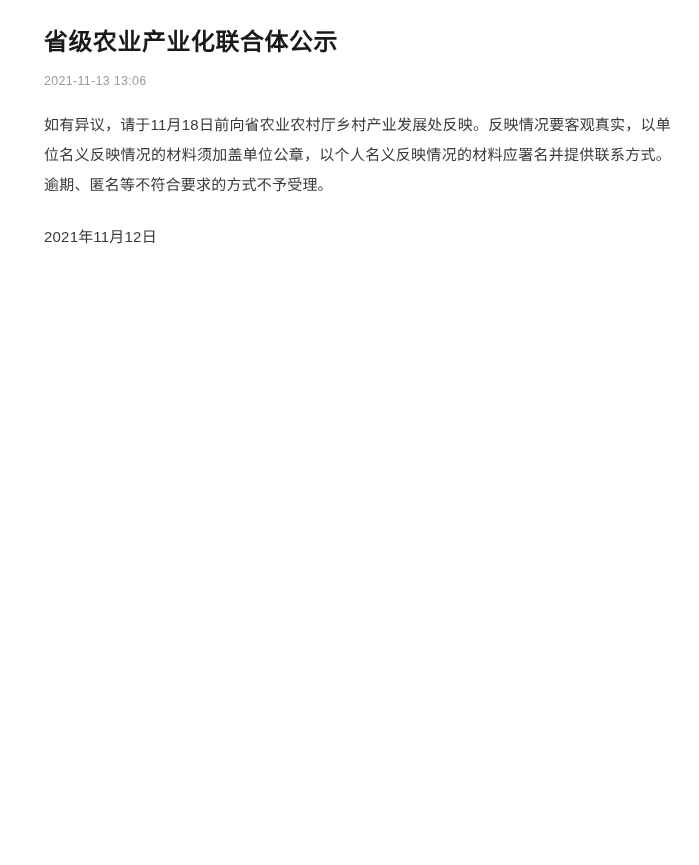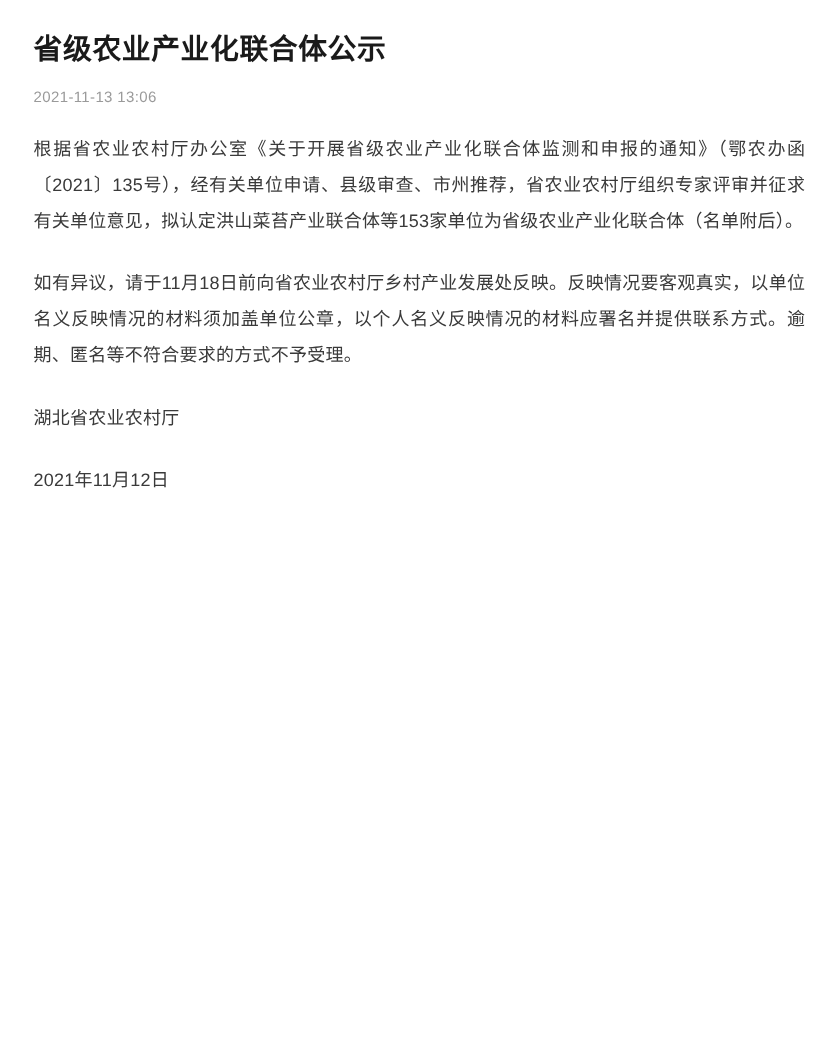--- a/index.html
+++ b/index.html
@@ -11,21 +11,21 @@
     width: 699px;
     min-height: 865px;
     font-family: "Liberation Sans", "DejaVu Sans", sans-serif;
     color: #333333;
     -webkit-font-smoothing: antialiased;
   }
   .page {
     width: 699px;
     min-height: 865px;
     box-sizing: border-box;
-    padding: 26px 28px 30px 28px;
+    padding: 26px 28px 30px 44px;
     background: #ffffff;
   }
   .article-title {
     font-size: 24px;
     line-height: 1.35;
     font-weight: bold;
     color: #1a1a1a;
     margin: 0 0 16px 0;
     letter-spacing: 0.5px;
   }
@@ -103,23 +103,21 @@
 </head>
 <body>
 
 <div class="page">
 
   <h1 class="article-title">省级农业产业化联合体公示</h1>
 
   <div class="article-meta">2021-11-13 13:06</div>
 
 
-  <p class="body-para">根据省农业农村厅办公室《关于开展省级农业产业化联合体监测和申报的通知》（鄂农办函〔2021〕135号），经有关单位申请、县级审查、市州推荐，省农业农村厅组织专家评审并征求有关单位意见，拟认定洪山菜苔产业联合体等153家单位为省级农业产业化联合体（名单附后）。</p>
 
   <p class="body-para">如有异议，请于11月18日前向省农业农村厅乡村产业发展处反映。反映情况要客观真实，以单位名义反映情况的材料须加盖单位公章，以个人名义反映情况的材料应署名并提供联系方式。逾期、匿名等不符合要求的方式不予受理。</p>
 
 
 
-  <p class="body-para">湖北省农业农村厅</p>
 
   <p class="body-para">2021年11月12日</p>
 
 </div>
 
 </body></html>

